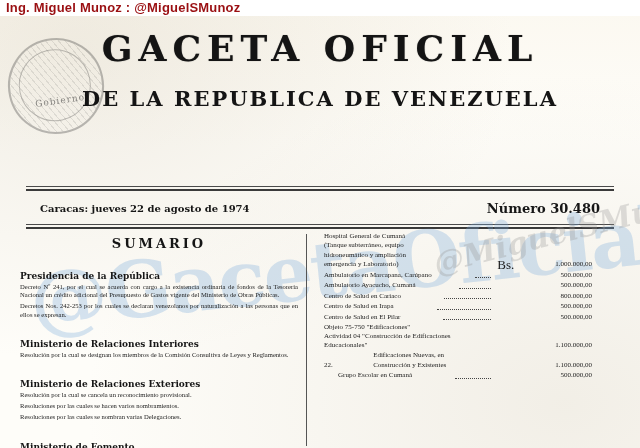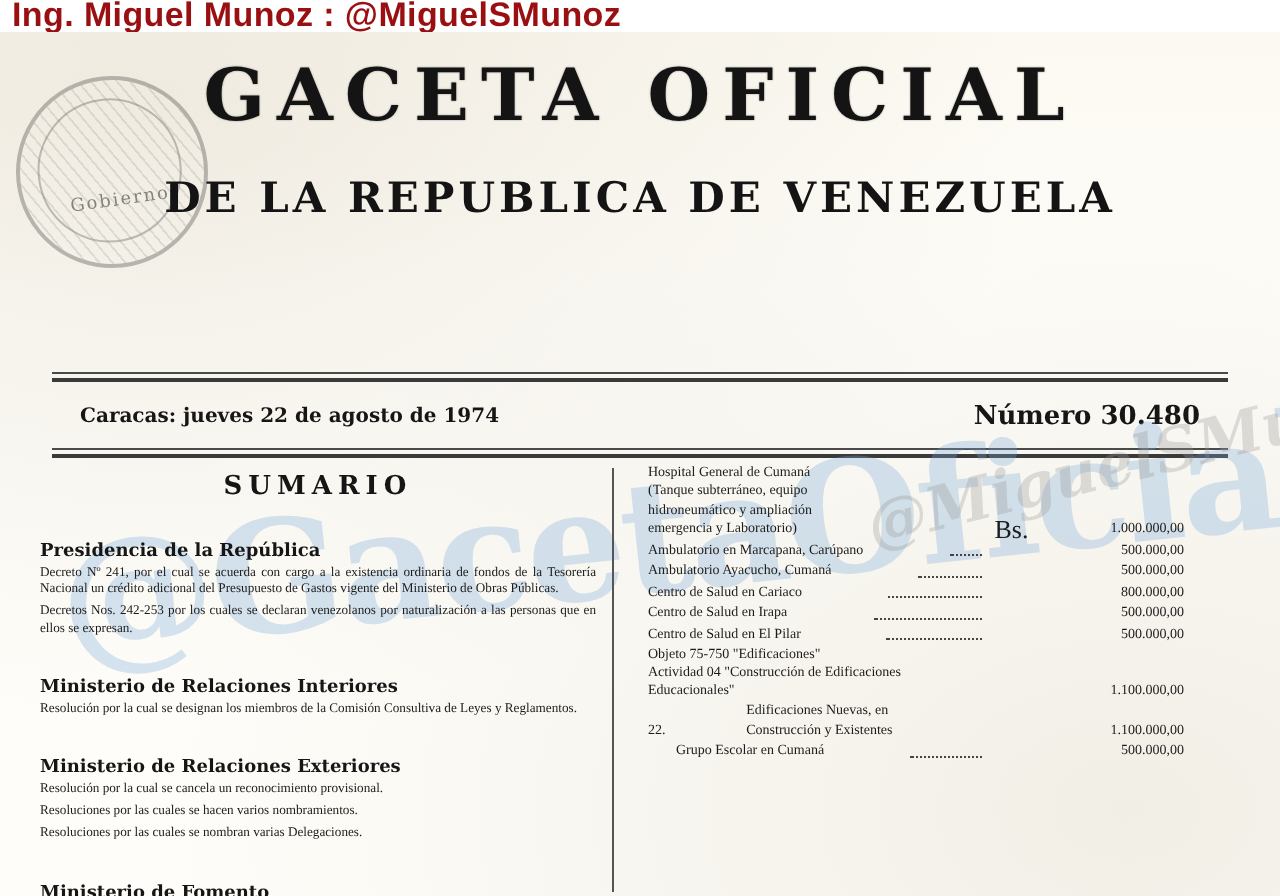--- a/index.html
+++ b/index.html
@@ -9,21 +9,21 @@
     font-family:"Liberation Serif", serif;
     color:#1a1a1a;
   }
   #page{position:relative;width:640px;height:448px;background:#fdfdfb;}
 
   
   .credit{
     position:absolute;left:0;top:0;width:640px;height:16px;
     background:#ffffff;
     font-family:"Liberation Sans", sans-serif;
-    font-size:17px;font-weight:bold;color:#9a0f12;
+    font-size:13px;font-weight:bold;color:#9a0f12;
     padding-left:6px;line-height:16px;letter-spacing:.2px;
     box-sizing:border-box;
   }
 
   
   .sheet{
     position:absolute;left:0;top:16px;width:640px;height:432px;
     background:#fefdf9;
     overflow:hidden;
   }

